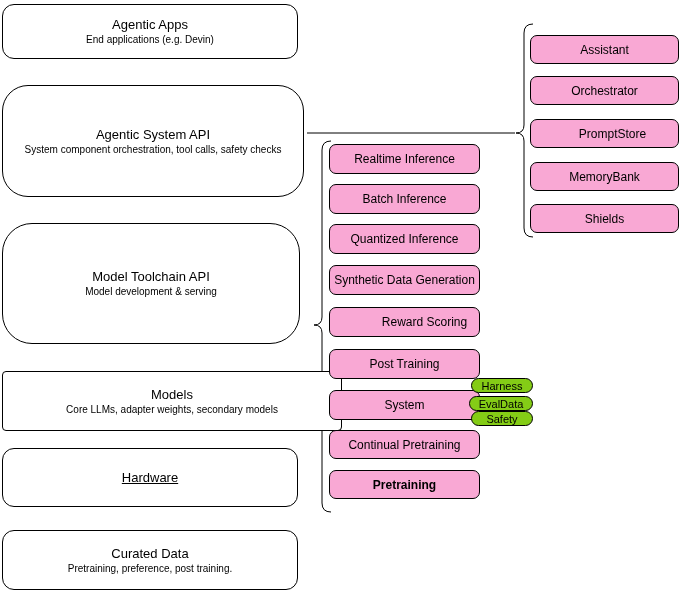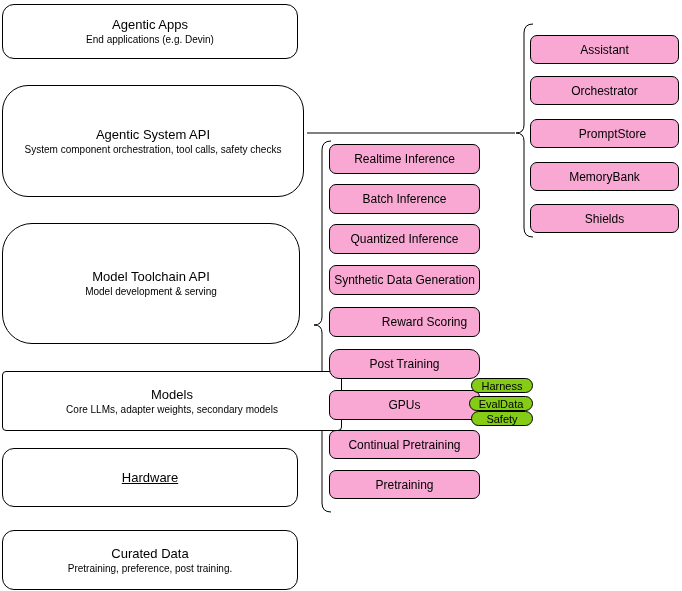--- a/index.html
+++ b/index.html
@@ -111,24 +111,24 @@
   <div class="node" style="left:2px; top:530px; width:296px; height:60px; border-radius:12px;">
     <div class="title">Curated Data</div>
     <div class="subtitle">Pretraining, preference, post training.</div>
   </div>
 
   <div class="mnode" style="left:329px; top:144px; width:151px; height:30px;">Realtime Inference</div>
   <div class="mnode" style="left:329px; top:184px; width:151px; height:30px;">Batch Inference</div>
   <div class="mnode" style="left:329px; top:224px; width:151px; height:30px;">Quantized Inference</div>
   <div class="mnode" style="left:329px; top:265px; width:151px; height:30px;">Synthetic Data Generation</div>
   <div class="mnode" style="left:329px; top:307px; width:151px; height:30px;padding-left:40px;">Reward Scoring</div>
-  <div class="mnode" style="left:329px; top:349px; width:151px; height:30px;border-radius:10px;">Post Training</div>
-  <div class="mnode" style="left:329px; top:390px; width:151px; height:30px;">GPUs</div>
+  <div class="mnode" style="left:329px; top:349px; width:151px; height:30px;">Post Training</div>
+  <div class="mnode" style="left:329px; top:390px; width:151px; height:30px;">System</div>
   <div class="mnode" style="left:329px; top:430px; width:151px; height:29px;">Continual Pretraining</div>
-  <div class="mnode" style="left:329px; top:470px; width:151px; height:29px;">Pretraining</div>
+  <div class="mnode" style="left:329px; top:470px; width:151px; height:29px;font-weight:bold;">Pretraining</div>
 
   <div class="pill" style="left:471px; top:378px; width:62px; height:15px;">Harness</div>
   <div class="pill" style="left:469px; top:396px; width:64px; height:15px;">EvalData</div>
   <div class="pill" style="left:471px; top:411px; width:62px; height:15px;">Safety</div>
 
   <div class="rnode" style="left:530px; top:35px; width:149px; height:29px;">Assistant</div>
   <div class="rnode" style="left:530px; top:76px; width:149px; height:29px;">Orchestrator</div>
   <div class="rnode" style="left:530px; top:119px; width:149px; height:29px;padding-left:16px;">PromptStore</div>
   <div class="rnode" style="left:530px; top:162px; width:149px; height:29px;">MemoryBank</div>
   <div class="rnode" style="left:530px; top:204px; width:149px; height:29px;">Shields</div>

